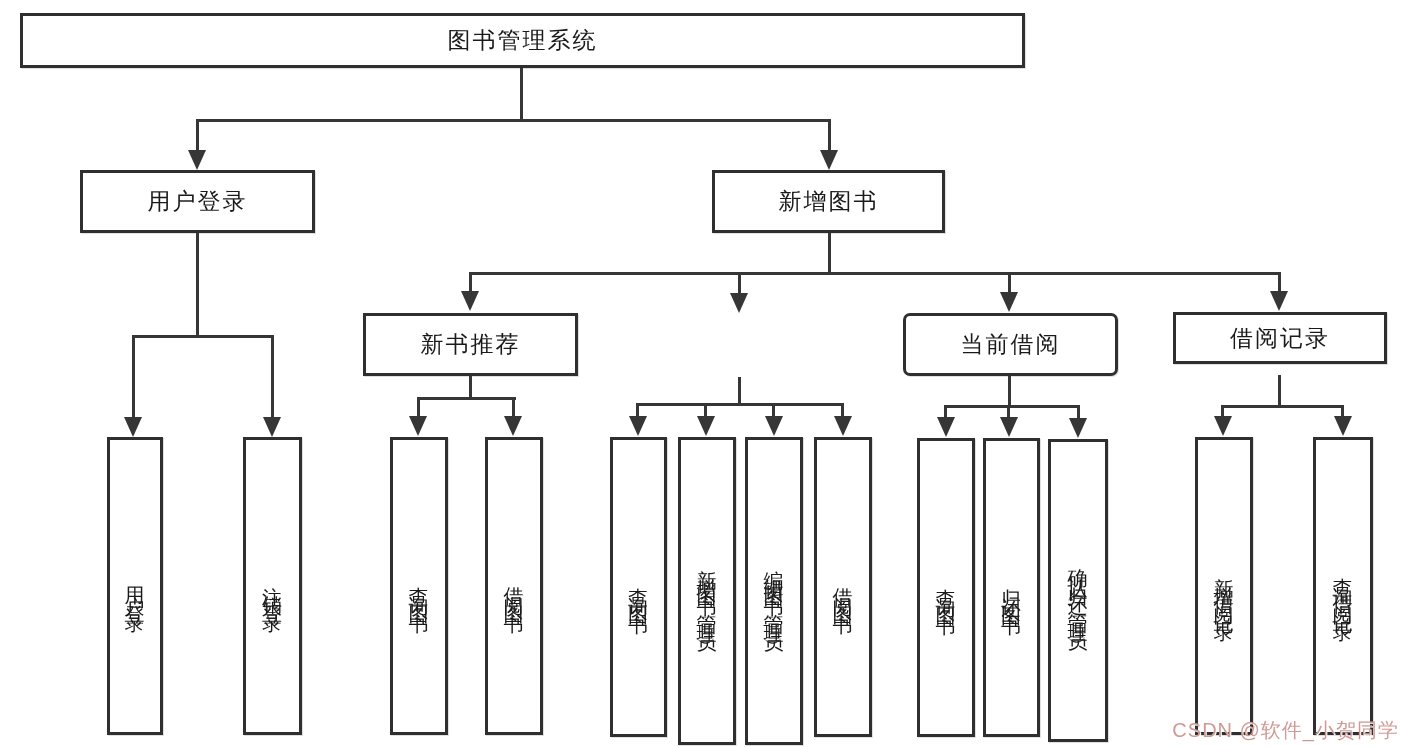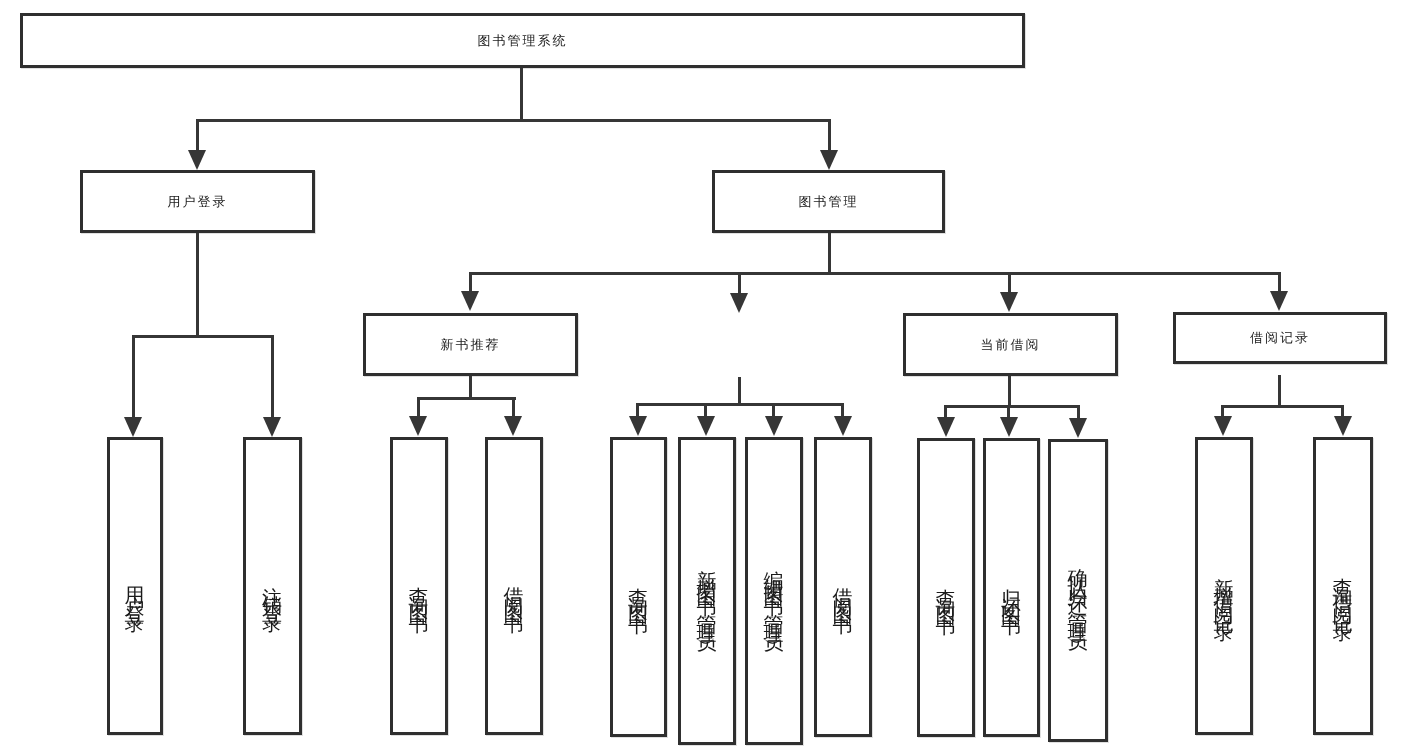--- a/index.html
+++ b/index.html
@@ -15,21 +15,21 @@
     box-sizing:border-box;
     border:3px solid #2f2f2f;
     background:#ffffff;
     color:#1a1a1a;
     display:flex;
     align-items:center;
     justify-content:center;
     box-shadow:1px 1px 0 rgba(0,0,0,0.12);
   }
   .node.h{
-    font-size:13px;
+    font-size:23px;
     letter-spacing:2px;
     white-space:nowrap;
   }
   .node.v{
     font-size:20px;
     writing-mode:vertical-rl;
     letter-spacing:9px;
     line-height:1;
     padding-top:6px;
   }
@@ -53,38 +53,39 @@
     text-shadow:1px 1px 0 #ffffff;
     white-space:nowrap;
   }
 </style>
 </head>
 <body>
 
 <div id="canvas">
   <div class="node h" style="left: 20px; top: 13px; width: 1005px; height: 55px;">图书管理系统</div>
   <div class="node h" style="left: 80px; top: 170px; width: 235px; height: 63px;">用户登录</div>
-  <div class="node h" style="left: 712px; top: 170px; width: 233px; height: 63px;">图书管理</div>
+  <div class="node h" style="left: 712px; top: 170px; width: 233px; height: 63px;">新增图书</div>
   <div class="node h" style="left: 363px; top: 313px; width: 215px; height: 63px;">新书推荐</div>
-  <div class="node h" style="left: 903px; top: 313px; width: 215px; height: 63px;">当前借阅</div>
+  <div class="node h" style="left: 903px; top: 313px; width: 215px; height: 63px; border-radius: 7px;">当前借阅</div>
   <div class="node h" style="left: 1173px; top: 312px; width: 214px; height: 52px;">借阅记录</div>
   <div class="node v" style="left: 107px; top: 437px; width: 56px; height: 298px;">用户登录</div>
   <div class="node v" style="left: 243px; top: 437px; width: 59px; height: 298px;">注销登录</div>
   <div class="node v" style="left: 390px; top: 437px; width: 58px; height: 298px;">查询图书</div>
   <div class="node v" style="left: 485px; top: 437px; width: 58px; height: 298px;">借阅图书</div>
   <div class="node v" style="left: 610px; top: 437px; width: 57px; height: 300px;">查询图书</div>
   <div class="node v" style="left: 678px; top: 437px; width: 58px; height: 308px;">新增图书（管理员）</div>
   <div class="node v" style="left: 745px; top: 437px; width: 58px; height: 308px;">编辑图书（管理员）</div>
   <div class="node v" style="left: 814px; top: 437px; width: 58px; height: 300px;">借阅图书</div>
   <div class="node v" style="left: 917px; top: 438px; width: 58px; height: 299px;">查询图书</div>
   <div class="node v" style="left: 983px; top: 438px; width: 57px; height: 299px;">归还图书</div>
   <div class="node v" style="left: 1048px; top: 439px; width: 60px; height: 303px;">确认归还（管理员）</div>
   <div class="node v" style="left: 1195px; top: 437px; width: 58px; height: 298px;">新增借阅记录</div>
   <div class="node v" style="left: 1313px; top: 437px; width: 60px; height: 298px;">查询借阅记录</div>
 
+  <div class="watermark" style="color: rgb(207, 154, 147);">CSDN @软件_小贺同学</div>
 <div class="line" style="left: 520px; top: 68px; width: 3px; height: 51px;"></div>
     <div class="line" style="left: 197px; top: 119px; width: 634px; height: 3px;"></div>
     <div class="line" style="left: 196px; top: 119px; width: 3px; height: 34px;"></div>
     <div class="line" style="left: 828px; top: 119px; width: 3px; height: 34px;"></div>
     <div class="line" style="left: 196px; top: 233px; width: 3px; height: 104px;"></div>
     <div class="line" style="left: 133px; top: 335px; width: 141px; height: 3px;"></div>
     <div class="line" style="left: 132px; top: 335px; width: 3px; height: 84px;"></div>
     <div class="line" style="left: 271px; top: 335px; width: 3px; height: 84px;"></div>
     <div class="line" style="left: 828px; top: 233px; width: 3px; height: 42px;"></div>
     <div class="line" style="left: 470px; top: 272px; width: 811px; height: 3px;"></div>

